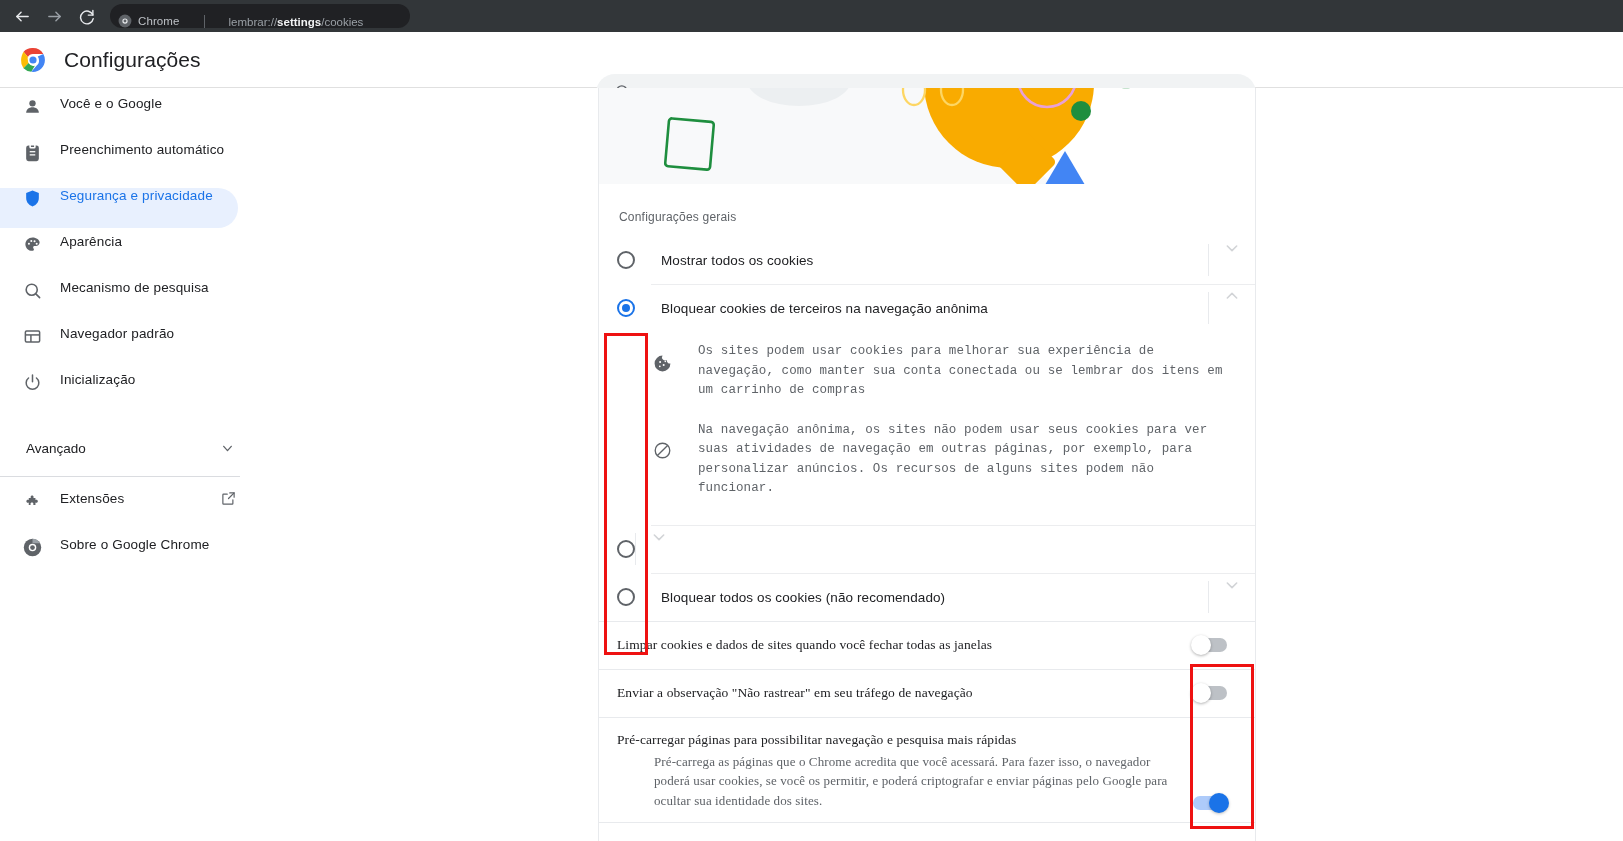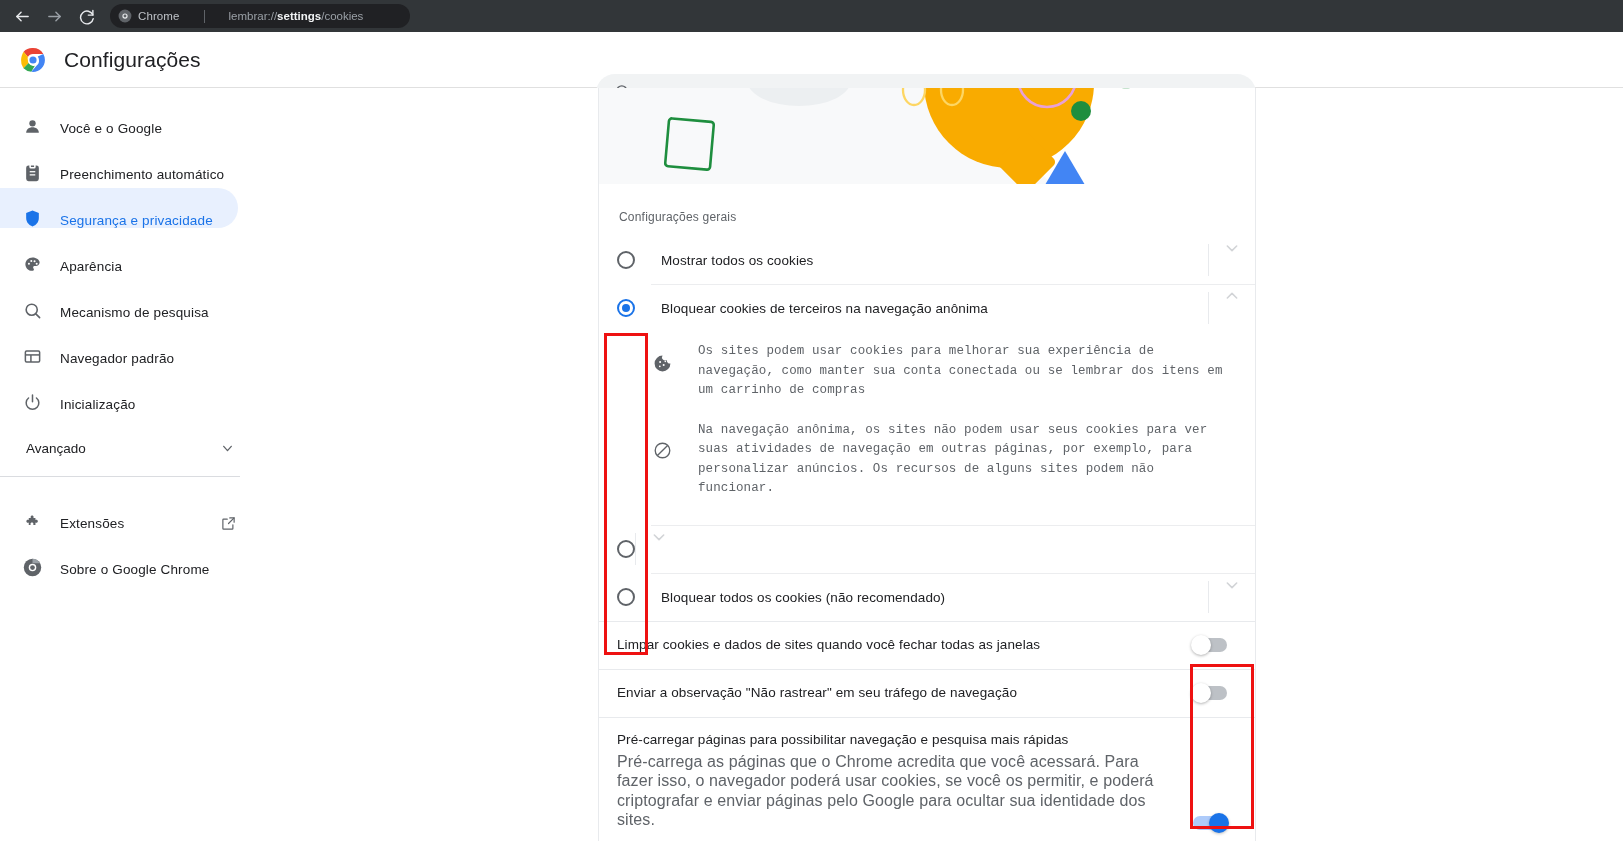--- a/index.html
+++ b/index.html
@@ -25,21 +25,21 @@
     flex: 0 0 auto;
   }
   .nav-btn svg { width: 17px; height: 17px; display: block; }
   .nav-btn.disabled { color: #9aa0a6; }
 
   .omnibox {
     margin-left: 6px;
     height: 24px;
     background: #202124;
     border-radius: 13px;
-    display: flex; align-items: center;
+    display: flex; align-items: flex-end;
     padding: 0 10px 0 8px;
     gap: 24px;
     flex: 0 0 auto;
     min-width: 300px;
   }
   .omni-chrome-chip {
     display: flex; align-items: center; gap: 6px;
   }
   .omni-chip-icon { width: 14px; height: 14px; display:block; }
   .omni-chip-label {
@@ -92,21 +92,21 @@
     background: #fff;
   }
 
   
   .sidebar {
     width: 280px; flex: 0 0 280px;
     padding-top: 8px;
     background: #fff;
   }
   .nav-item {
-    display: flex; align-items: flex-end;
+    display: flex; align-items: flex-start;
     height: 40px; margin-bottom: 6px;
     padding-left: 22px;
     border-top-right-radius: 20px;
     border-bottom-right-radius: 20px;
     gap: 18px;
     cursor: pointer;
     position: relative;
   }
   .nav-item .ico {
     width: 20px; height: 20px; flex: 0 0 20px;
@@ -230,27 +230,28 @@
   }
 
   
   .toggle-row {
     display: flex; align-items: center;
     min-height: 48px;
     padding: 12px 0 12px 18px;
     border-top: 1px solid #e8eaed;
     position: relative;
     cursor: pointer;
+    font-family: Liberation Serif, serif;
   }
   .toggle-row.tall { align-items: flex-end; }
   .tg-text { flex: 1 1 auto; padding-right: 20px; }
   .tg-title { font-size: 13.5px; color: #202124; line-height: 20px; letter-spacing:.1px;}
   .tg-sub {
-    font-size: 16px; color: #5f6368;
-    line-height: 19.5px; margin-top: 2px; letter-spacing:.1px;
+    font-size: 13px; color: #5f6368;
+    line-height: 19.5px; margin-top: 2px; letter-spacing:.1px;margin-left:37px;
   }
   .switch {
     width: 34px; height: 14px; flex: 0 0 34px;
     border-radius: 7px; background: #bdc1c6;
     margin-right: 28px; position: relative;
   }
   .switch .knob {
     position: absolute; width: 20px; height: 20px;
     border-radius: 50%; background: #fff;
     top: -3px; left: -2px;

